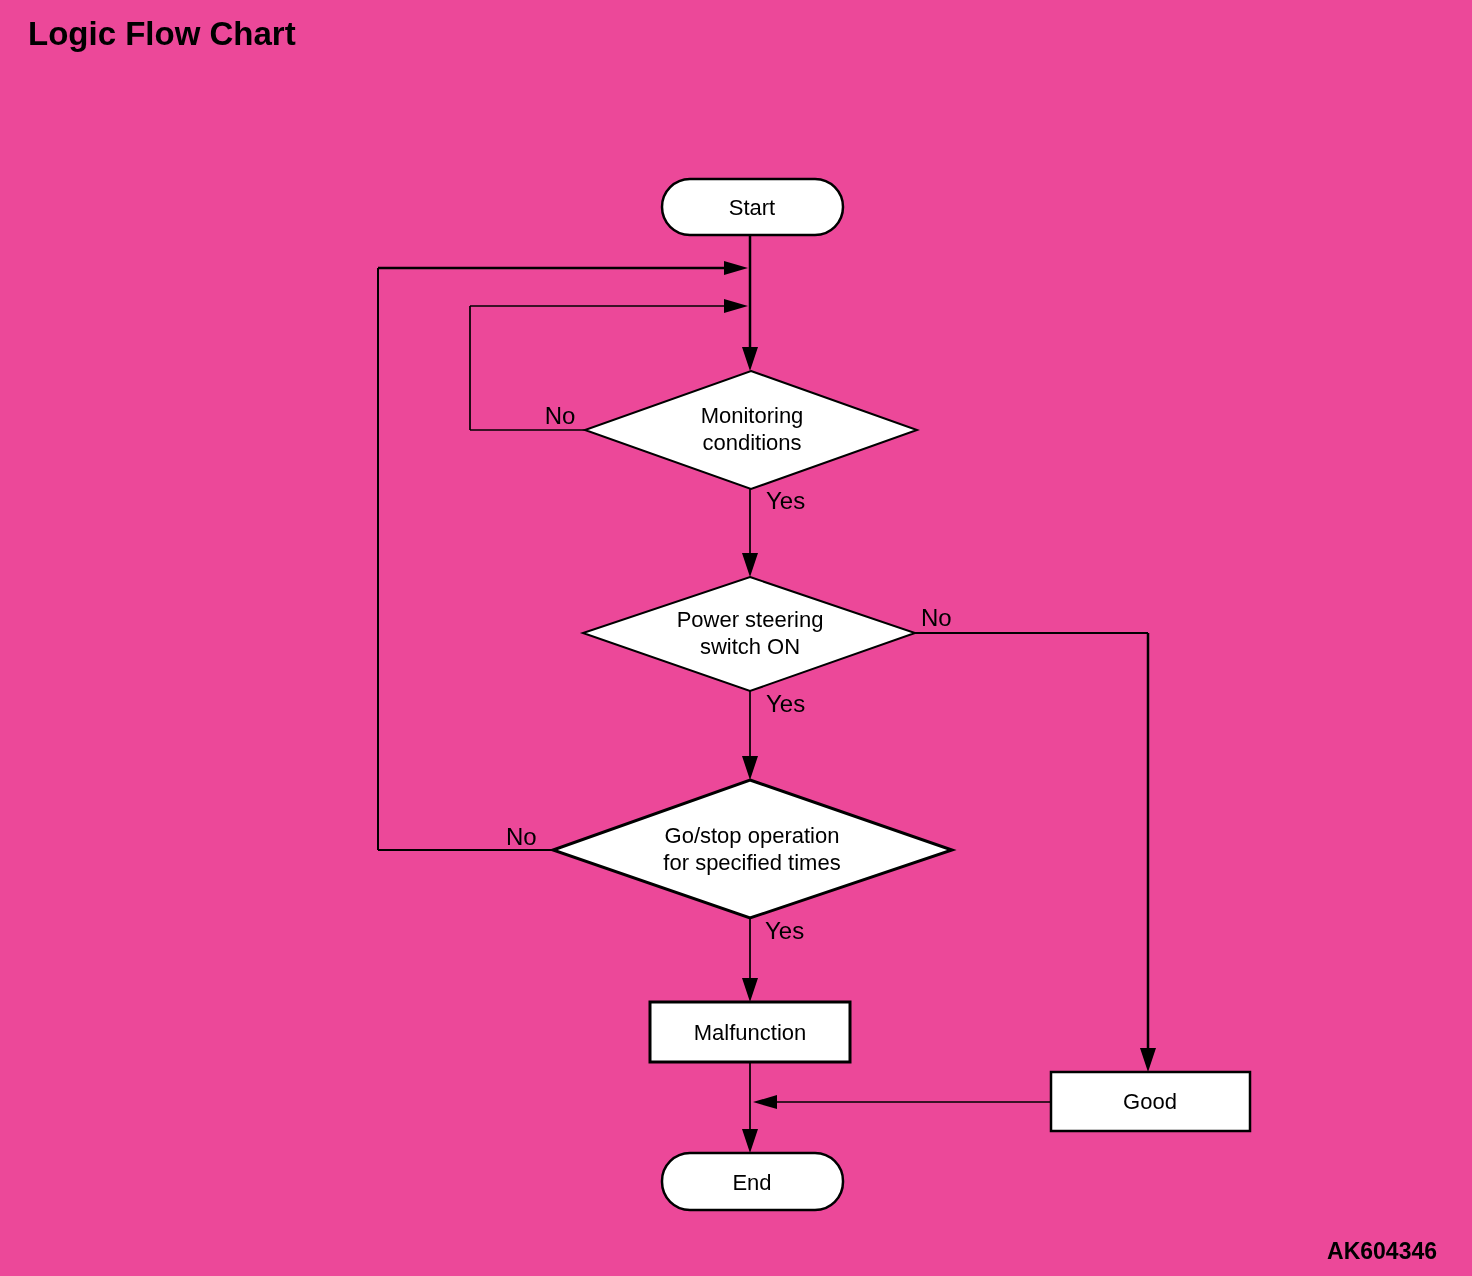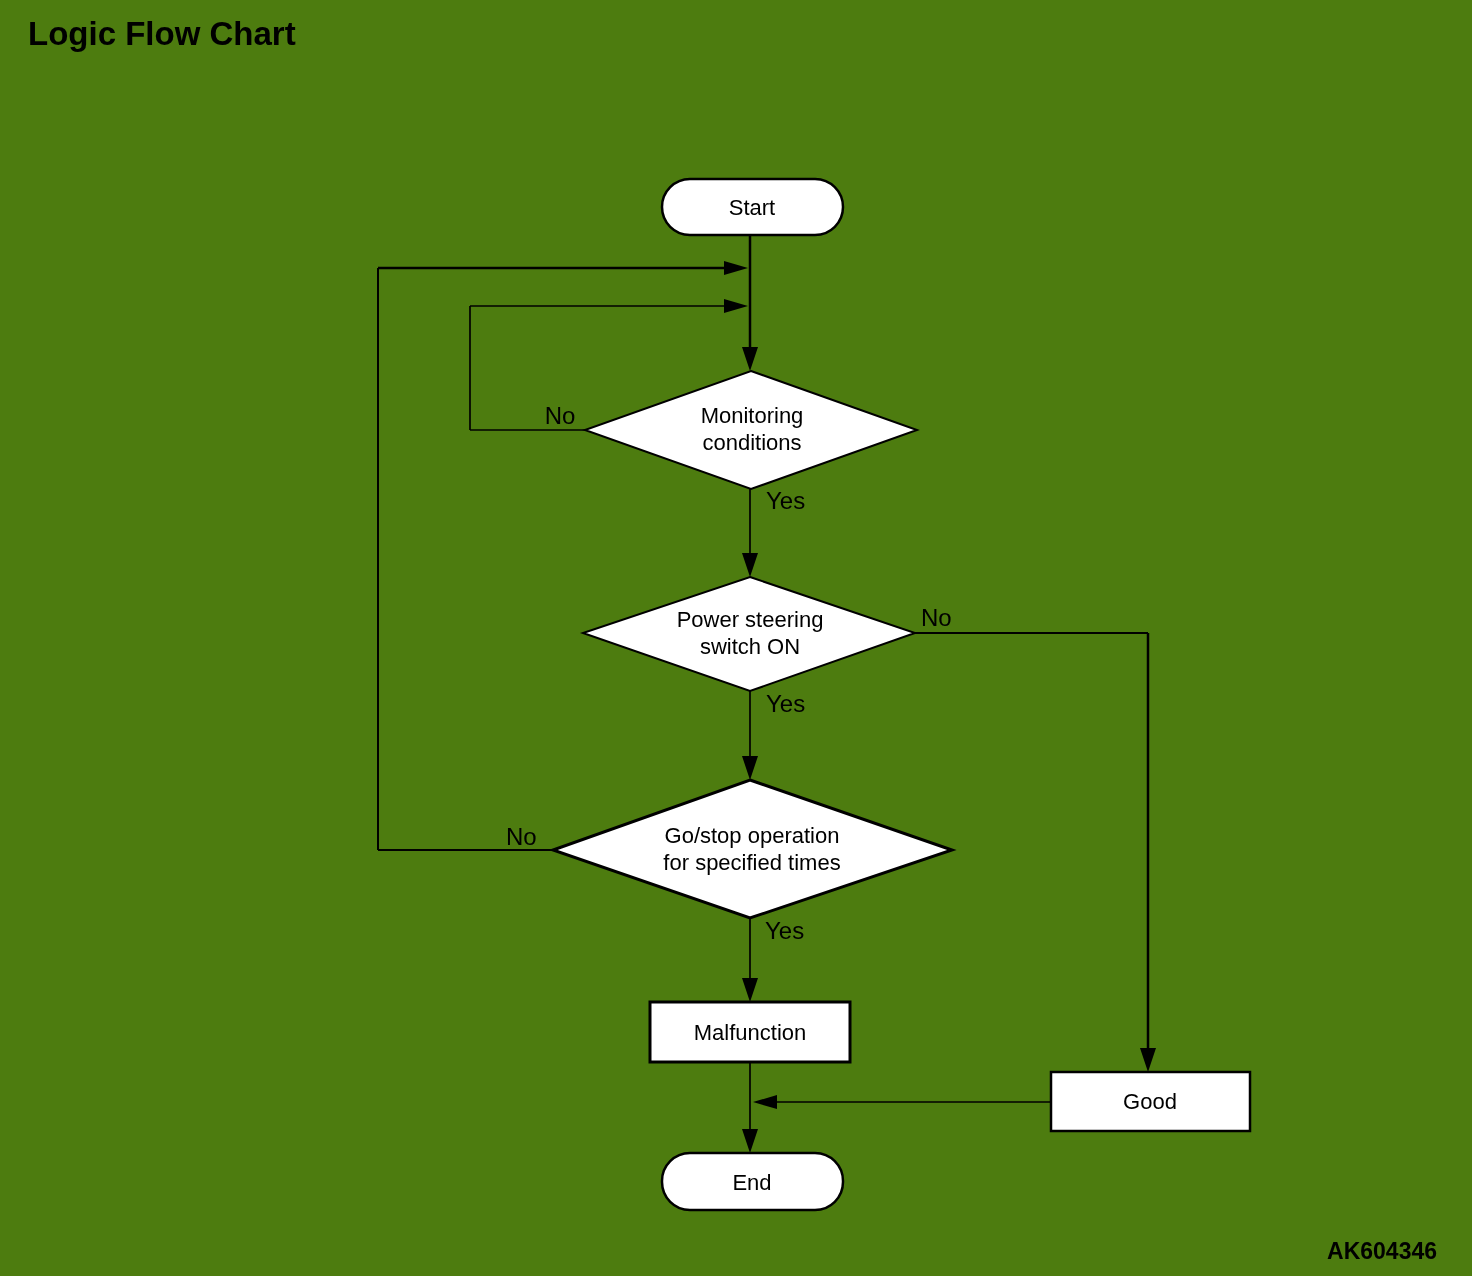--- a/index.html
+++ b/index.html
@@ -4,21 +4,21 @@
 <style>
   html, body {
     margin: 0;
     padding: 0;
     background: #ffffff;
   }
   .page {
     position: relative;
     width: 1472px;
     height: 1276px;
-    background: #4d7c0f;
+    background: #ec4899;
     overflow: hidden;
     font-family: "Liberation Sans", sans-serif;
   }
   svg {
     display: block;
   }
   svg text {
     fill: #000000;
     font-family: "Liberation Sans", sans-serif;
   }

